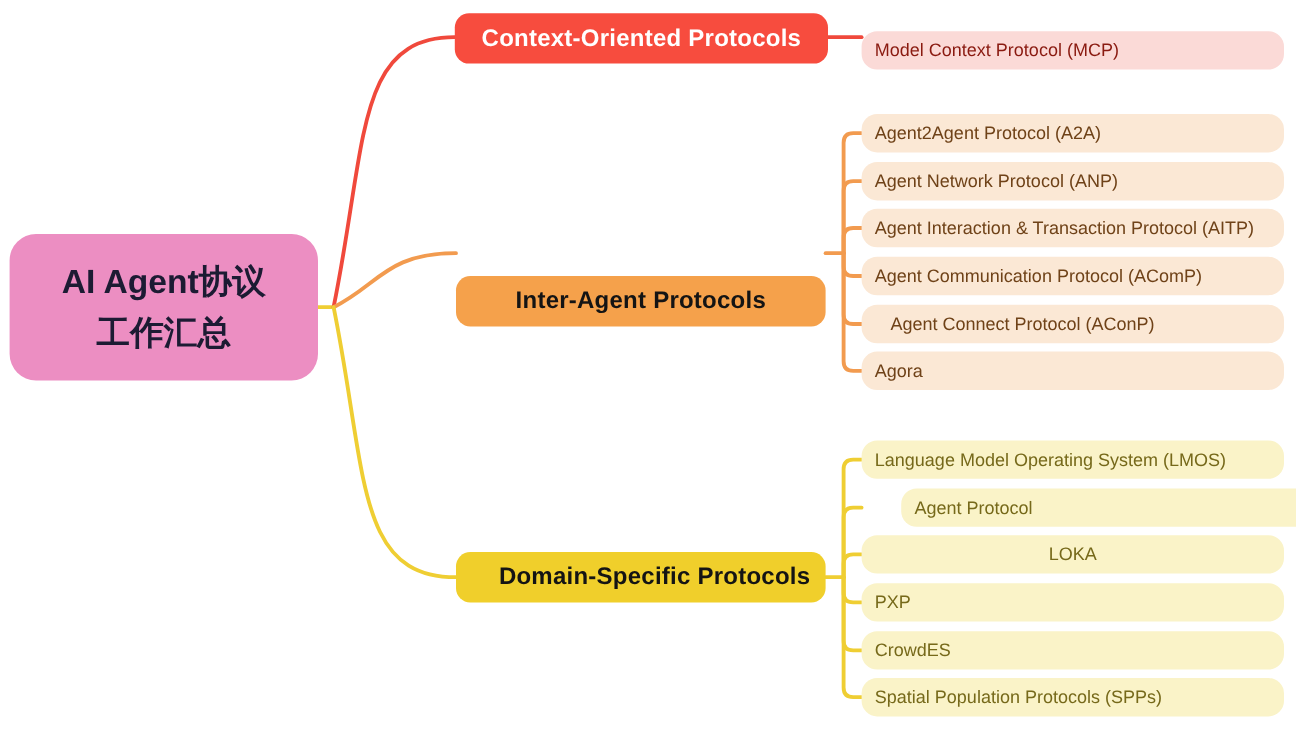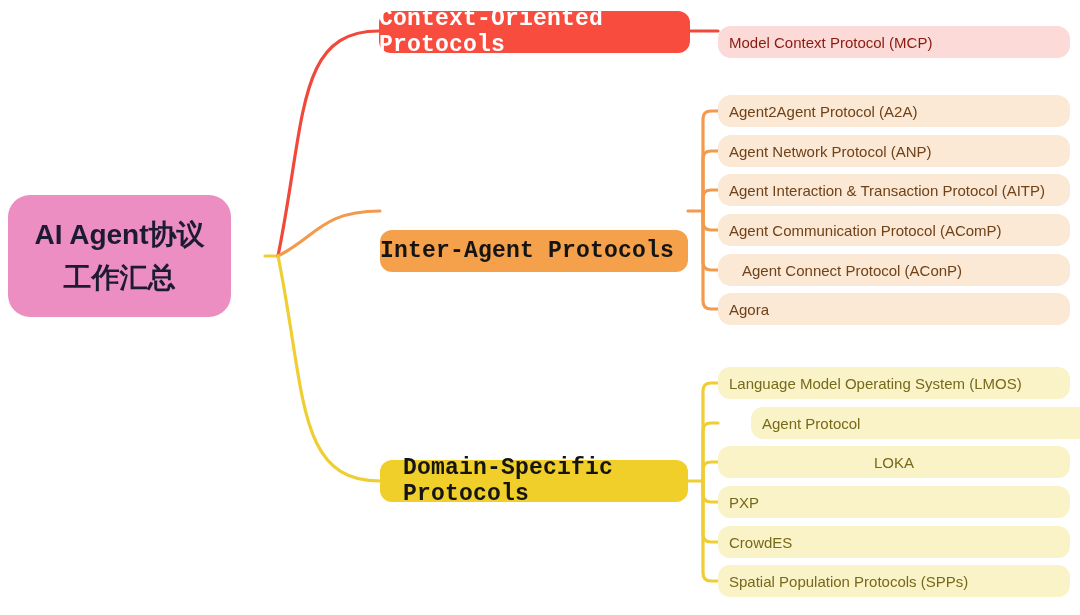--- a/index.html
+++ b/index.html
@@ -12,41 +12,41 @@
   }
   svg.connectors{position:absolute;left:0;top:0;width:1080px;height:615px;}
   svg.connectors path{fill:none;stroke-width:3.2;stroke-linecap:round;stroke-linejoin:round;}
   .lr{stroke:var(--line-red);}
   .lo{stroke:var(--line-orange);}
   .ly{stroke:var(--line-yellow);}
 
   .node{position:absolute;box-sizing:border-box;display:flex;align-items:center;}
 
   .root{
-    left:8px;top:195px;width:223px;height:122px;
+    left:8px;top:195px;width:257px;height:122px;
     background:var(--root-bg);color:var(--root-text);
     border-radius:22px;justify-content:center;text-align:center;
     font-weight:bold;font-size:28px;line-height:1.55;
   }
 
   .branch{
-    height:42px;border-radius:12px;justify-content:flex-start;
-    font-weight:bold;font-size:23px;letter-spacing:.2px;font-family:Liberation Mono, monospace;
+    height:42px;border-radius:12px;justify-content:center;
+    font-weight:bold;font-size:20px;letter-spacing:.2px;
   }
   .branch.b-red{left:379px;top:11px;width:311px;background:var(--red);color:var(--branch-red-text);}
   .branch.b-orange{left:380px;top:190px;width:308px;background:var(--orange);color:var(--branch-dark-text);margin-top:40px;}
   .branch.b-yellow{left:380px;top:460px;width:308px;background:var(--yellow);color:var(--branch-dark-text);padding-left:23px;}
 
   .child{
     left:718px;width:352px;height:32px;
     border-radius:13px;padding:0 11px;font-size:15px;
   }
   .child.c-red{background:var(--red-child-bg);color:var(--red-child-text);}
   .child.c-orange{background:var(--orange-child-bg);color:var(--orange-child-text);}
-  .child.c-yellow{background:var(--yellow-child-bg);color:var(--yellow-child-text);border-radius:12px;}
+  .child.c-yellow{background:var(--yellow-child-bg);color:var(--yellow-child-text);}
 </style>
 </head>
 <body>
 
 <div class="canvas">
 
   <svg class="connectors" viewBox="0 0 1080 615" aria-hidden="true">
 
     <path class="ly" d="M265,256 H278"></path>
     <path class="lr" d="M278,256 C306,118 296,31 379,31"></path>

